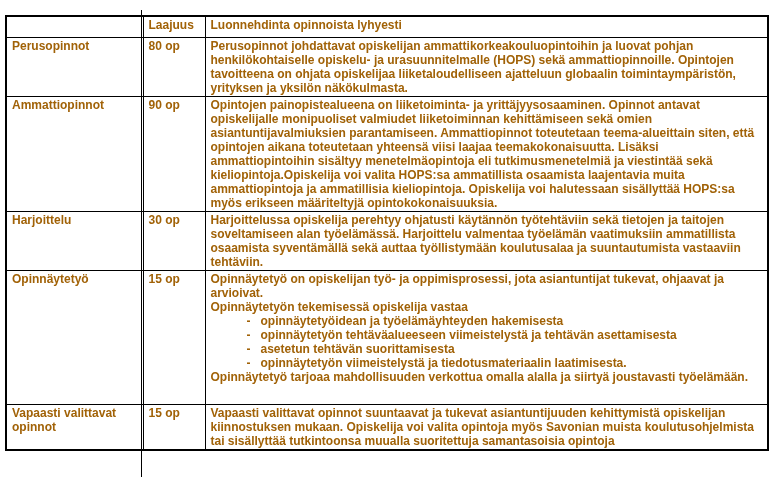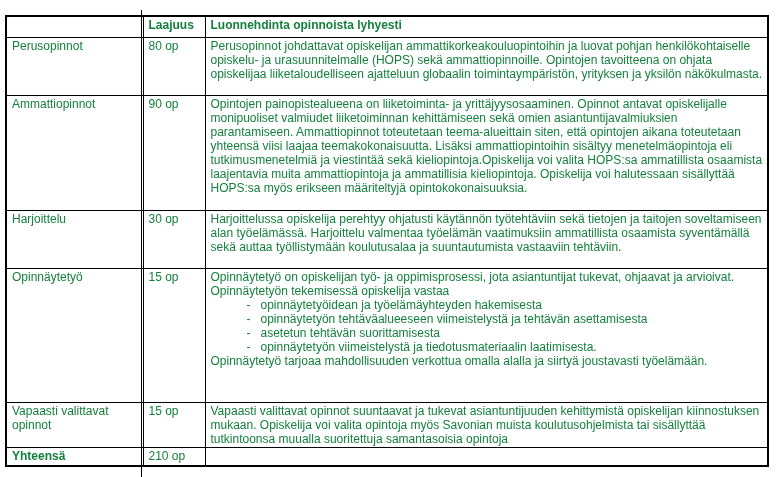--- a/index.html
+++ b/index.html
@@ -7,21 +7,21 @@
     padding: 0;
     background: #ffffff;
   }
   .page {
     position: relative;
     width: 777px;
     height: 477px;
     background: #ffffff;
     overflow: hidden;
     font-family: "Liberation Sans", sans-serif;
-    color: #15803d;
+    color: #a16207;
   }
   
   .divider-ext {
     position: absolute;
     left: 141px;
     top: 10px;
     width: 1px;
     height: 467px;
     background: #000000;
   }
@@ -35,20 +35,21 @@
     border: 2px solid #000000;
   }
   .curriculum th, .curriculum td {
     border: 1px solid #000000;
     vertical-align: top;
     font-size: 12px;
     line-height: 14px;
     padding: 1px 4px 1px 5px;
     overflow: hidden;
     word-wrap: break-word;
+    font-weight: bold;
   }
   .curriculum th {
     font-weight: bold;
     text-align: left;
     height: 18px;
     white-space: nowrap;
   }
   .col-name  { width: 137px; }
   .col-ext   { width: 62px;  }
   .row-h60   { height: 58px;  }
@@ -121,20 +122,15 @@
             <span>opinnäytetyön viimeistelystä ja tiedotusmateriaalin laatimisesta.</span>
           </div>
           <div>Opinnäytetyö tarjoaa mahdollisuuden verkottua omalla alalla ja siirtyä joustavasti työelämään.</div>
         </td>
       </tr>
       <tr class="row-h42">
         <td>Vapaasti valittavat opinnot</td>
         <td>15 op</td>
         <td>Vapaasti valittavat opinnot suuntaavat ja tukevat asiantuntijuuden kehittymistä opiskelijan kiinnostuksen mukaan. Opiskelija voi valita opintoja myös Savonian muista koulutusohjelmista tai sisällyttää tutkintoonsa muualla suoritettuja samantasoisia opintoja</td>
       </tr>
-      <tr class="row-h19">
-        <td class="bold">Yhteensä</td>
-        <td>210 op</td>
-        <td></td>
-      </tr>
     </tbody>
   </table>
 </div>
 
 </body></html>

